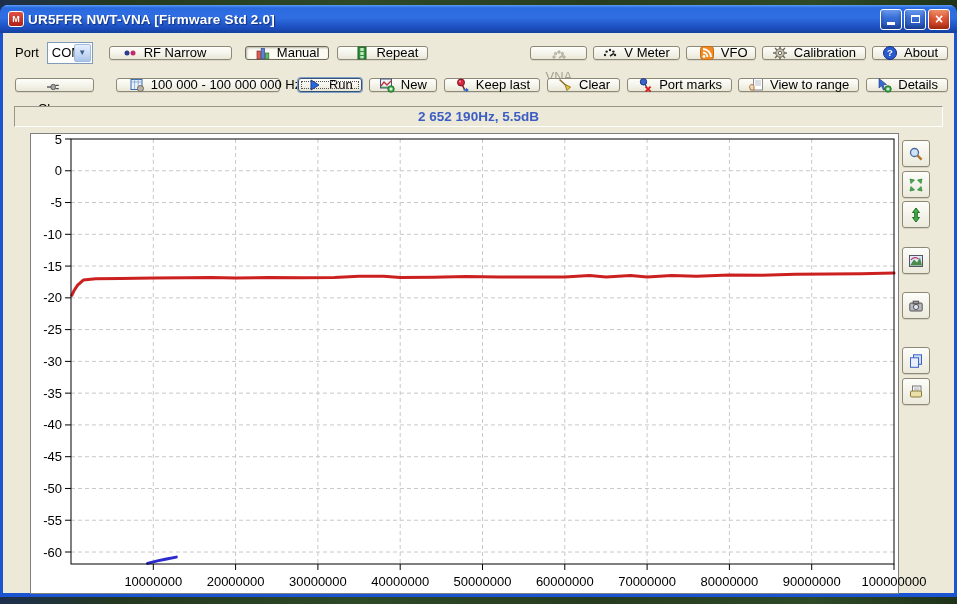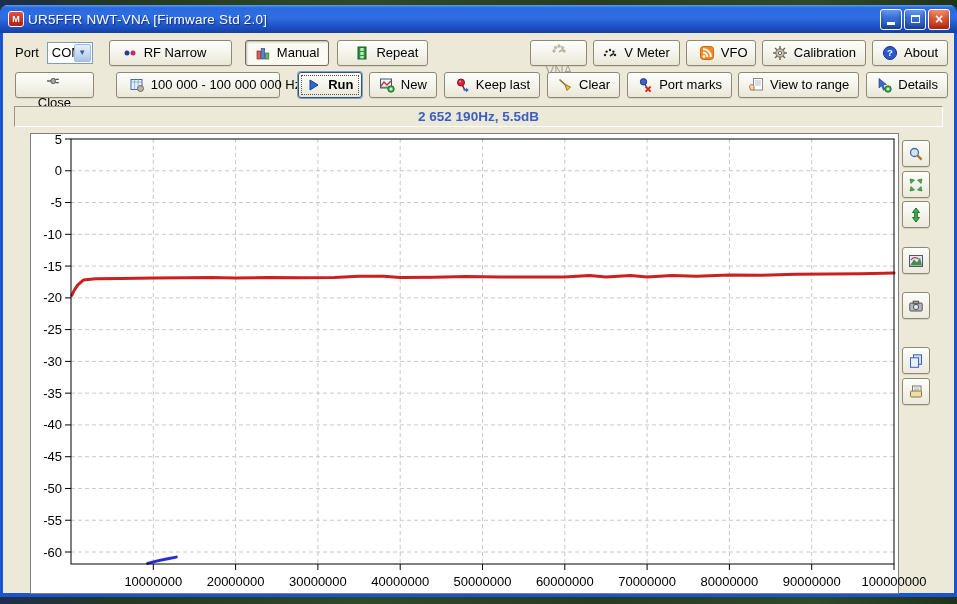--- a/index.html
+++ b/index.html
@@ -20,21 +20,21 @@
     background:linear-gradient(180deg,#5a9cf5 0%,#2a6ae0 10%,#2f6ee2 45%,#1c4fc0 80%,#15409f 100%);
     display:flex;align-items:center;padding:0 5px;box-sizing:border-box;
   }
   .app-icon{
     width:16px;height:16px;margin:0 4px 0 3px;border-radius:3px;
     background:linear-gradient(180deg,#e05044,#b01f14);border:1px solid #fff;
     color:#fff;font-size:9px;font-weight:bold;display:flex;align-items:center;justify-content:center;
     box-sizing:border-box;
   }
   .title-text{
-    color:#fff;font-weight:normal;font-size:13.5px;letter-spacing:.2px;
+    color:#fff;font-weight:bold;font-size:13.5px;letter-spacing:.2px;
     text-shadow:1px 1px 1px #12307e;flex:1;white-space:nowrap;overflow:hidden;
   }
   .win-controls{display:flex;gap:2px;margin-right:2px;}
   .win-btn{
     width:22px;height:21px;border-radius:3px;border:1px solid #fff;box-sizing:border-box;
     display:flex;align-items:center;justify-content:center;color:#fff;font-weight:bold;
     background:linear-gradient(180deg,#6a9bee 0%,#3a6fd8 40%,#2455b8 100%);
     box-shadow:inset 0 -3px 4px rgba(10,30,90,.45);
   }
   .win-btn.close{background:linear-gradient(180deg,#f0926a 0%,#dd5636 45%,#c13920 100%);box-shadow:inset 0 -3px 4px rgba(120,20,0,.5);}
@@ -49,30 +49,30 @@
   .combo{
     width:62px;height:22px;background:#fff;border:1px solid #7F9DB9;display:flex;align-items:center;
     box-sizing:border-box;padding-left:4px;position:relative;
   }
   .combo .arrow{
     position:absolute;right:1px;top:1px;bottom:1px;width:17px;
     background:linear-gradient(180deg,#e6eefc,#c4d8f2 60%,#aac4e8);border:1px solid #9ebcdf;border-radius:2px;
     display:flex;align-items:center;justify-content:center;font-size:8px;color:#3a5a8c;box-sizing:border-box;
   }
   .btn{
-    height:26px;padding:0 9px;display:inline-flex;align-items:center;gap:6px;box-sizing:border-box;
+    height:14px;padding:0 9px;display:inline-flex;align-items:center;gap:6px;box-sizing:border-box;
     background:linear-gradient(180deg,#fefefb 0%,#f4f3ea 55%,#e9e7d6 100%);
     border:1px solid #8e8877;border-radius:3px;font-size:13px;white-space:nowrap;color:#000;
     box-shadow:0 1px 0 rgba(0,0,0,.08);
   }
   .btn.wide{width:164px;justify-content:flex-start;padding-left:12px;}
   .btn.active{background:#fbfaf3;border-color:#6e6a5a;box-shadow:inset 1px 1px 2px rgba(120,115,95,.5);}
   .btn.disabled{color:#a8a494;flex-direction:column;}
   .btn.disabled svg *{stroke:#b3af9e !important;fill:#c6c2b1 !important;}
-  .btn.default{border:1px solid #38516e;box-shadow:0 0 0 1px #7da2ce;font-weight:bold;}
+  .btn.default{border:1px solid #38516e;box-shadow:0 0 0 1px #7da2ce;}
   .btn.default .inner-focus{position:absolute;inset:2px;border:1px dotted #555;pointer-events:none;}
   .btn{position:relative;}
   .icon{width:16px;height:16px;flex:0 0 auto;}
 
   .statusbar{
     position:absolute;left:11px;right:11px;top:101px;height:21px;box-sizing:border-box;
     border:1px solid;border-color:#9a9687 #fff #fff #9a9687;background:#ECE9D8;
     display:flex;align-items:center;justify-content:center;
     font-weight:bold;font-size:13.5px;
   }

